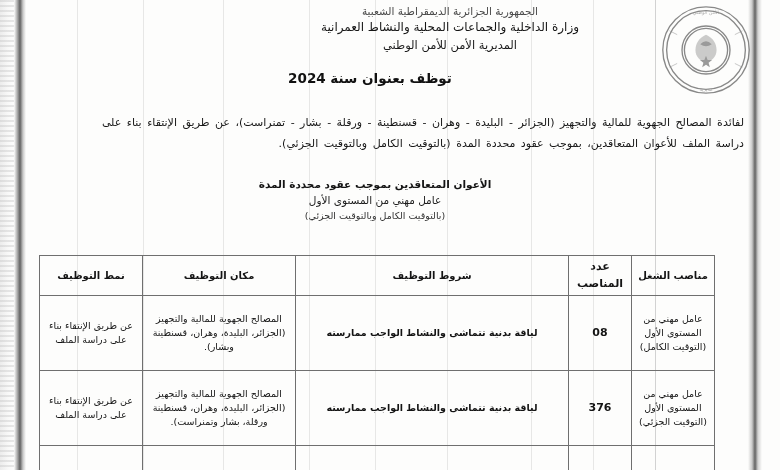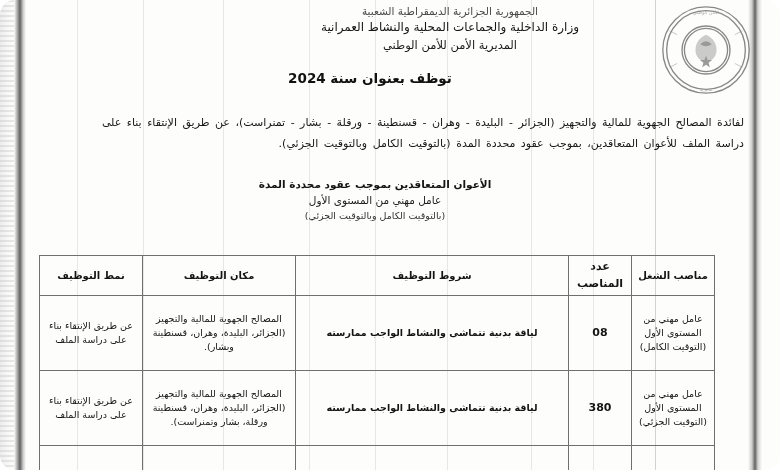--- a/index.html
+++ b/index.html
@@ -8,21 +8,20 @@
     background: #ffffff;
   }
   #page {
     position: relative;
     width: 780px;
     height: 470px;
     background: #fdfdfc;
     overflow: hidden;
     font-family: "DejaVu Sans", "Liberation Sans", sans-serif;
     color: #1e1e1e;
-    border-radius: 15px;
   }
 
   
   .scan-edge-left {
     position: absolute;
     top: 0; left: 0;
     width: 26px; height: 470px;
     background:
       linear-gradient(to right,
         rgba(235,235,235,0.95) 0px,
@@ -244,21 +243,21 @@
     <tbody>
       <tr class="body-row">
         <td class="c-poste">عامل مهني من المستوى الأول (التوقيت الكامل)</td>
         <td class="c-count">08</td>
         <td class="c-cond">لياقة بدنية تتماشى والنشاط الواجب ممارسته</td>
         <td class="c-place">المصالح الجهوية للمالية والتجهيز (الجزائر، البليدة، وهران، قسنطينة وبشار).</td>
         <td class="c-mode">عن طريق الإنتقاء بناء على دراسة الملف</td>
       </tr>
       <tr class="body-row">
         <td class="c-poste">عامل مهني من المستوى الأول (التوقيت الجزئي)</td>
-        <td class="c-count">380</td>
+        <td class="c-count">376</td>
         <td class="c-cond">لياقة بدنية تتماشى والنشاط الواجب ممارسته</td>
         <td class="c-place">المصالح الجهوية للمالية والتجهيز (الجزائر، البليدة، وهران، قسنطينة ورقلة، بشار وتمنراست).</td>
         <td class="c-mode">عن طريق الإنتقاء بناء على دراسة الملف</td>
       </tr>
       <tr class="tail-row">
         <td class="c-poste open"></td>
         <td class="c-count open"></td>
         <td class="c-cond open"></td>
         <td class="c-place open"></td>
         <td class="c-mode open"></td>

